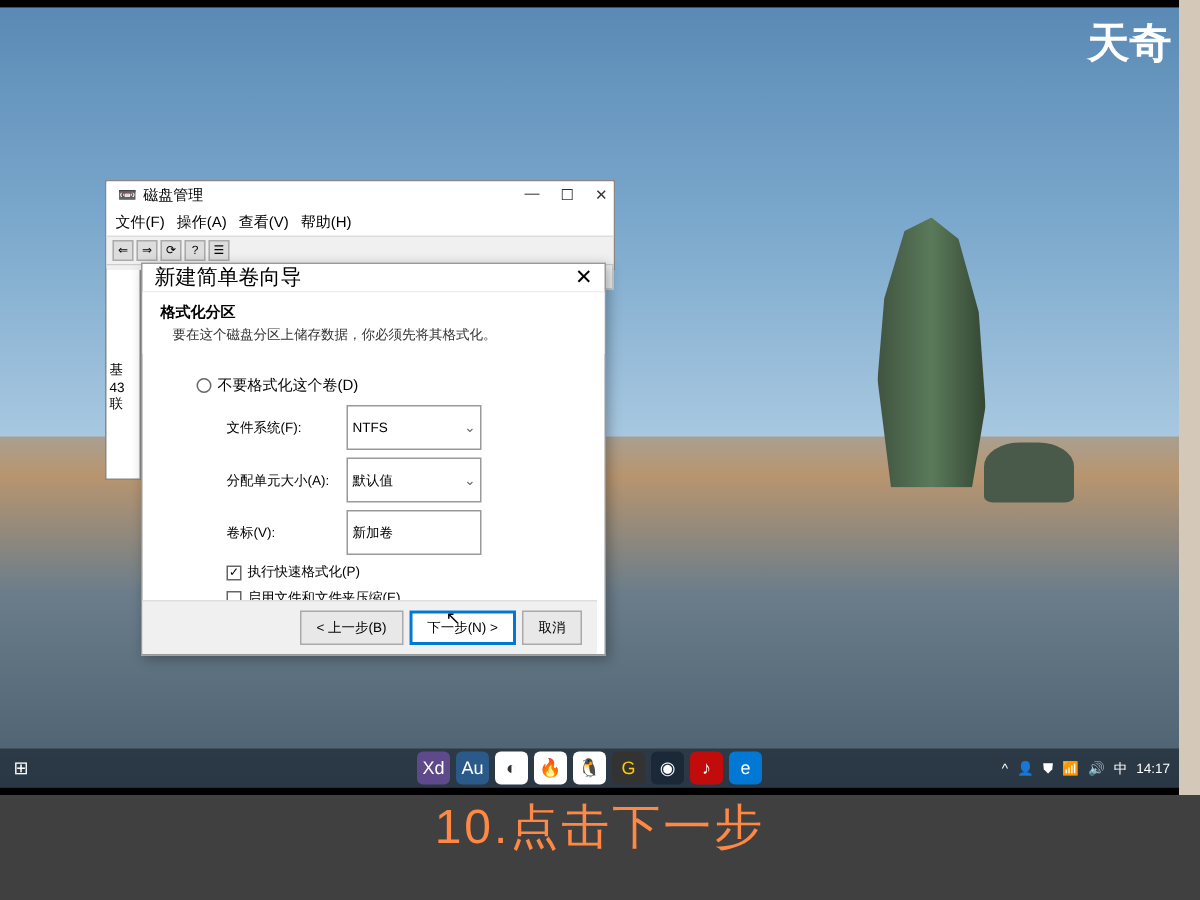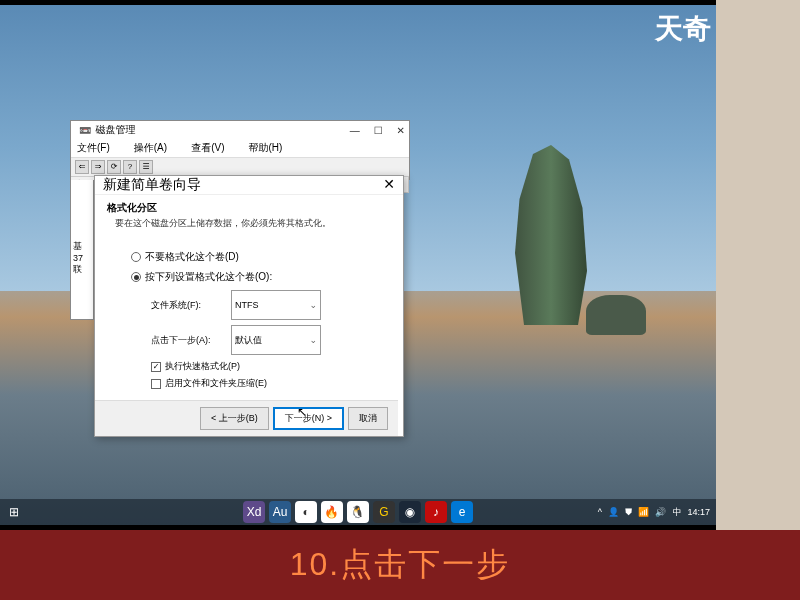--- a/index.html
+++ b/index.html
@@ -1,27 +1,27 @@
 <!DOCTYPE html>
 <html><head>
 <meta charset="utf-8">
 <style>
 *{margin:0;padding:0;box-sizing:border-box;font-family:"Microsoft YaHei",SimSun,sans-serif}
 body{width:800px;height:600px;overflow:hidden;background:#d4c8b8;position:relative}
-.frame{position:absolute;left:0;top:0;width:716px;height:530px;background:#000;display:flex;align-items:center;justify-content:center}
+.frame{position:absolute;left:0;top:0;width:786px;height:530px;background:#000;display:flex;align-items:center;justify-content:center}
 .screen{position:relative;width:792px;height:520px;background:linear-gradient(180deg,#4a7ba8 0%,#6b9dc4 30%,#8bb4d4 45%,#b8956f 60%,#6b7d8a 75%,#4a5f6f 100%);overflow:hidden}
 .sky{position:absolute;top:0;left:0;right:0;height:55%;background:linear-gradient(180deg,#5a8ab5 0%,#7ba8cc 50%,#a8c8e0 100%)}
 .rock{position:absolute;right:120px;top:140px;width:90px;height:180px;background:linear-gradient(90deg,#3a4a3a 0%,#5a7a5a 50%,#2a3a2a 100%);clip-path:polygon(20% 100%,10% 60%,15% 30%,30% 5%,50% 0%,70% 8%,85% 35%,90% 70%,80% 100%);border-radius:10px}
 .rock2{position:absolute;right:70px;top:290px;width:60px;height:40px;background:#4a5a4a;border-radius:40% 40% 10% 10%}
 .watermark{position:absolute;top:5px;right:5px;font-size:28px;font-weight:bold;color:#fff}
 .dm-window{position:absolute;left:70px;top:115px;width:340px;height:60px;background:#fff;border:1px solid #888;font-size:10px}
 .dm-title{display:flex;align-items:center;padding:2px 4px;background:#fff;height:18px}
 .dm-title span{margin-left:4px;font-size:10px}
 .dm-ctrl{margin-left:auto;display:flex;gap:10px;font-size:10px;color:#333}
-.dm-menu{display:flex;gap:24px;padding:2px 6px;font-size:10px;background:#fff;border-bottom:1px solid #ddd}
+.dm-menu{display:flex;gap:8px;padding:2px 6px;font-size:10px;background:#fff;border-bottom:1px solid #ddd}
 .dm-tools{display:flex;gap:2px;padding:2px 4px;background:#f0f0f0;border-bottom:1px solid #ccc}
 .dm-tools span{width:14px;height:14px;background:#ddd;border:1px solid #aaa;font-size:8px;text-align:center;line-height:12px}
 .dm-headers{display:flex;font-size:9px;background:#f0f0f0;border-bottom:1px solid #ccc}
 .dm-headers span{padding:1px 4px;border-right:1px solid #ccc;flex:1;white-space:nowrap;overflow:hidden}
 .dm-left{position:absolute;left:70px;top:175px;width:24px;height:140px;background:#fff;border:1px solid #888;border-top:none;font-size:9px;padding:60px 2px 2px}
 .wizard{position:absolute;left:94px;top:170px;width:310px;height:262px;background:#fff;border:1px solid #999;font-size:10px;box-shadow:2px 2px 8px rgba(0,0,0,0.3)}
 .wiz-title{display:flex;padding:0 8px;font-size:14px;border-bottom:1px solid #eee}
 .wiz-close{margin-left:auto;cursor:pointer}
 .wiz-head{padding:6px 12px;background:#fff}
 .wiz-head-t{font-size:10px;font-weight:bold;margin-bottom:2px}
@@ -39,21 +39,21 @@
 .chk{width:10px;height:10px;border:1px solid #666;display:inline-flex;align-items:center;justify-content:center;font-size:8px;line-height:8px}
 .wiz-foot{position:absolute;bottom:0;left:0;right:5px;padding:6px 10px;display:flex;justify-content:flex-end;gap:4px;background:#f0f0f0;border-top:1px solid #ddd}
 .wiz-btn{padding:3px 10px;font-size:9px;background:#e8e8e8;border:1px solid #aaa;cursor:pointer}
 .wiz-btn.primary{border:2px solid #0078d4;background:#fff}
 .cursor{position:absolute;left:297px;top:400px;font-size:12px;color:#000;pointer-events:none}
 .taskbar{position:absolute;bottom:0;left:0;right:0;height:26px;background:rgba(20,30,40,0.6);display:flex;align-items:center}
 .tb-start{width:20px;height:20px;margin-left:4px;display:flex;align-items:center;justify-content:center;color:#fff;font-size:12px}
 .tb-center{position:absolute;left:50%;transform:translateX(-50%);display:flex;gap:4px;align-items:center}
 .tb-icon{width:22px;height:22px;border-radius:4px;display:flex;align-items:center;justify-content:center;font-size:12px;color:#fff}
 .tb-tray{margin-left:auto;display:flex;align-items:center;gap:6px;padding-right:6px;font-size:9px;color:#fff}
-.caption{position:absolute;left:0;bottom:0;width:800px;height:70px;background:#7f1d1d;display:flex;align-items:center;justify-content:center}
+.caption{position:absolute;left:0;bottom:0;width:800px;height:70px;background:#404040;display:flex;justify-content:center}
 .caption-text{font-size:32px;color:#ff8844;font-weight:500;letter-spacing:2px}
 </style>
 </head>
 <body>
 
 <div class="frame">
 <div class="screen">
 <div class="sky"></div>
 <div class="rock"></div>
 <div class="rock2"></div>
@@ -89,52 +89,54 @@
     <span>文件系统</span>
     <span>状态</span>
     <span>容量</span>
     <span>可用空</span>
     <span>% 可用</span>
   </div>
 </div>
 
 <div class="dm-left">
   <div>基</div>
-  <div>37</div>
+  <div>43</div>
   <div>联</div>
 </div>
 
 <div class="wizard">
   <div class="wiz-title">
     <span>新建简单卷向导</span>
     <span class="wiz-close">✕</span>
   </div>
   <div class="wiz-head">
     <div class="wiz-head-t">格式化分区</div>
     <div class="wiz-head-s">要在这个磁盘分区上储存数据，你必须先将其格式化。</div>
   </div>
   <div class="wiz-body">
     <div class="radio-row">
       <span class="radio"></span>
       <span>不要格式化这个卷(D)</span>
     </div>
-    <div class="radio-row">
-      <span class="radio on"></span>
-      <span>按下列设置格式化这个卷(O):</span>
-    </div>
     <div class="form-row">
       <label>文件系统(F):</label>
       <div class="sel">
               <span>NTFS</span>
             </div>
     </div>
     <div class="form-row">
-      <label>点击下一步(A):</label>
+      <label>分配单元大小(A):</label>
       <div class="sel">
               <span>默认值</span>
+            </div>
+    </div>
+    <div class="form-row">
+      <label>卷标(V):</label>
+      <div class="inp">
+              <span>新加卷</span>
             </div>
     </div>
     <div class="chk-row">
       <span class="chk">✓</span>
       <span>执行快速格式化(P)</span>
     </div>
     <div class="chk-row">
       <span class="chk"></span>
       <span>启用文件和文件夹压缩(E)</span>
     </div>

